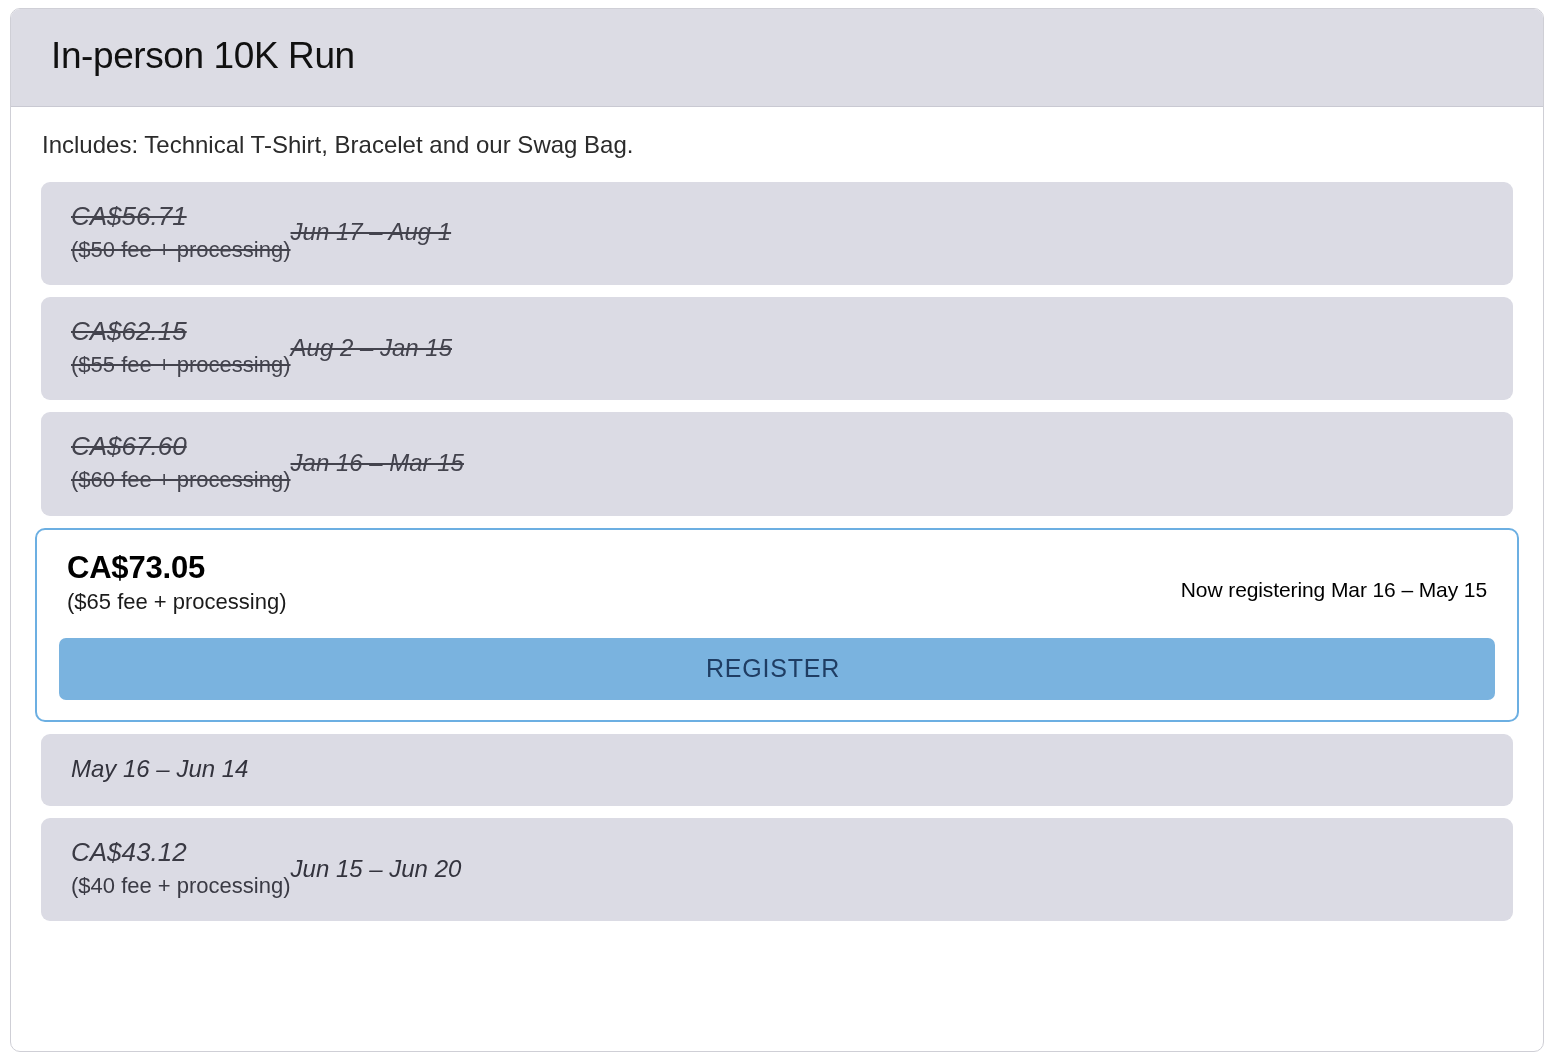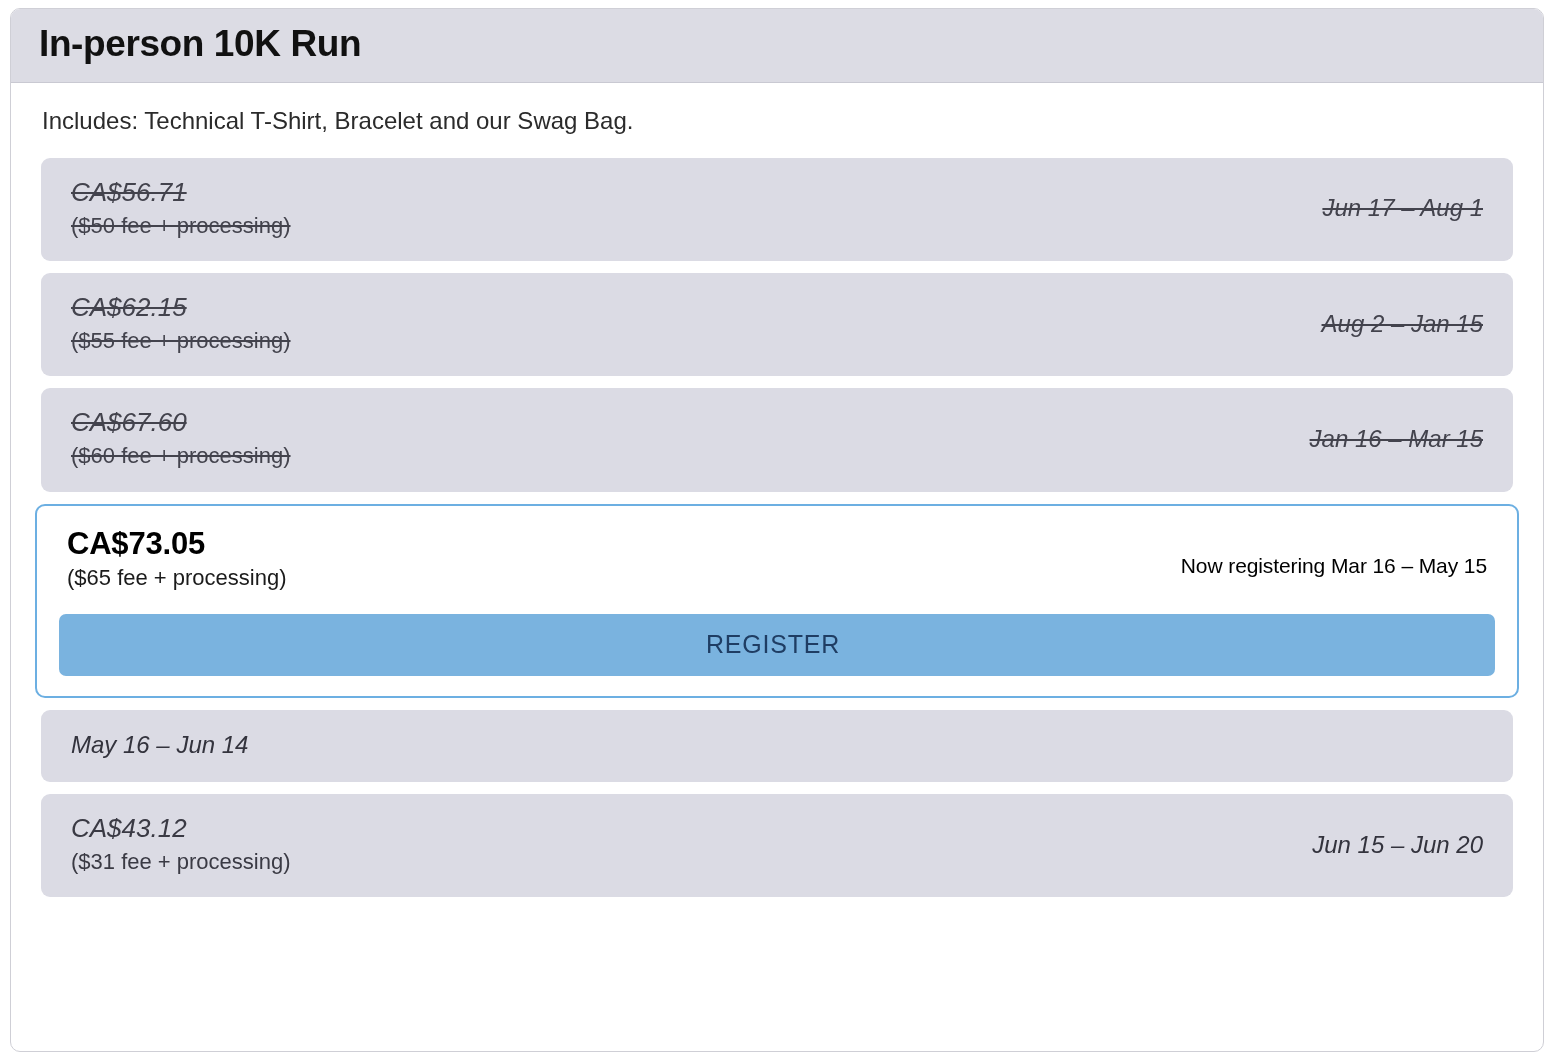--- a/index.html
+++ b/index.html
@@ -35,25 +35,25 @@
 
   .card-header {
     background: #dcdce4;
     border-bottom: 1px solid #c9c9d2;
     padding: 14px 28px 16px 28px;
     flex: 0 0 auto;
   }
 
   .card-title {
     font-size: 37px;
-    font-weight: bold;
+    font-weight: normal;
     color: #111111;
     letter-spacing: -0.4px;
     line-height: 1.15;
-    margin: 0;
+    margin: 12px;
   }
 
   .card-body {
     padding: 22px 30px 26px 30px;
     flex: 1 1 auto;
     display: flex;
     flex-direction: column;
   }
 
   .includes-line {
@@ -71,21 +71,21 @@
 
   
   .tier {
     box-sizing: border-box;
     background: #dbdbe4;
     border: 2px solid transparent;
     border-radius: 9px;
     padding: 18px 28px 20px 28px;
     display: flex;
     align-items: center;
-    justify-content: space-between;
+    justify-content: flex-start;
     min-height: 72px;
   }
 
   .tier-left {
     display: flex;
     flex-direction: column;
     gap: 5px;
   }
 
   .tier-price {
@@ -249,21 +249,21 @@
           <button class="register-btn">REGISTER</button>
         </div>
 
         <div class="tier upcoming">
           <div class="tier-dates">May 16 – Jun 14</div>
         </div>
 
         <div class="tier upcoming">
           <div class="tier-left">
             <span class="tier-price">CA$43.12</span>
-            <span class="tier-sub">($31 fee + processing)</span>
+            <span class="tier-sub">($40 fee + processing)</span>
           </div>
           <div class="tier-dates">Jun 15 – Jun 20</div>
         </div>
 
       </div>
     </div>
   </div>
 </div>
 
 </body></html>

